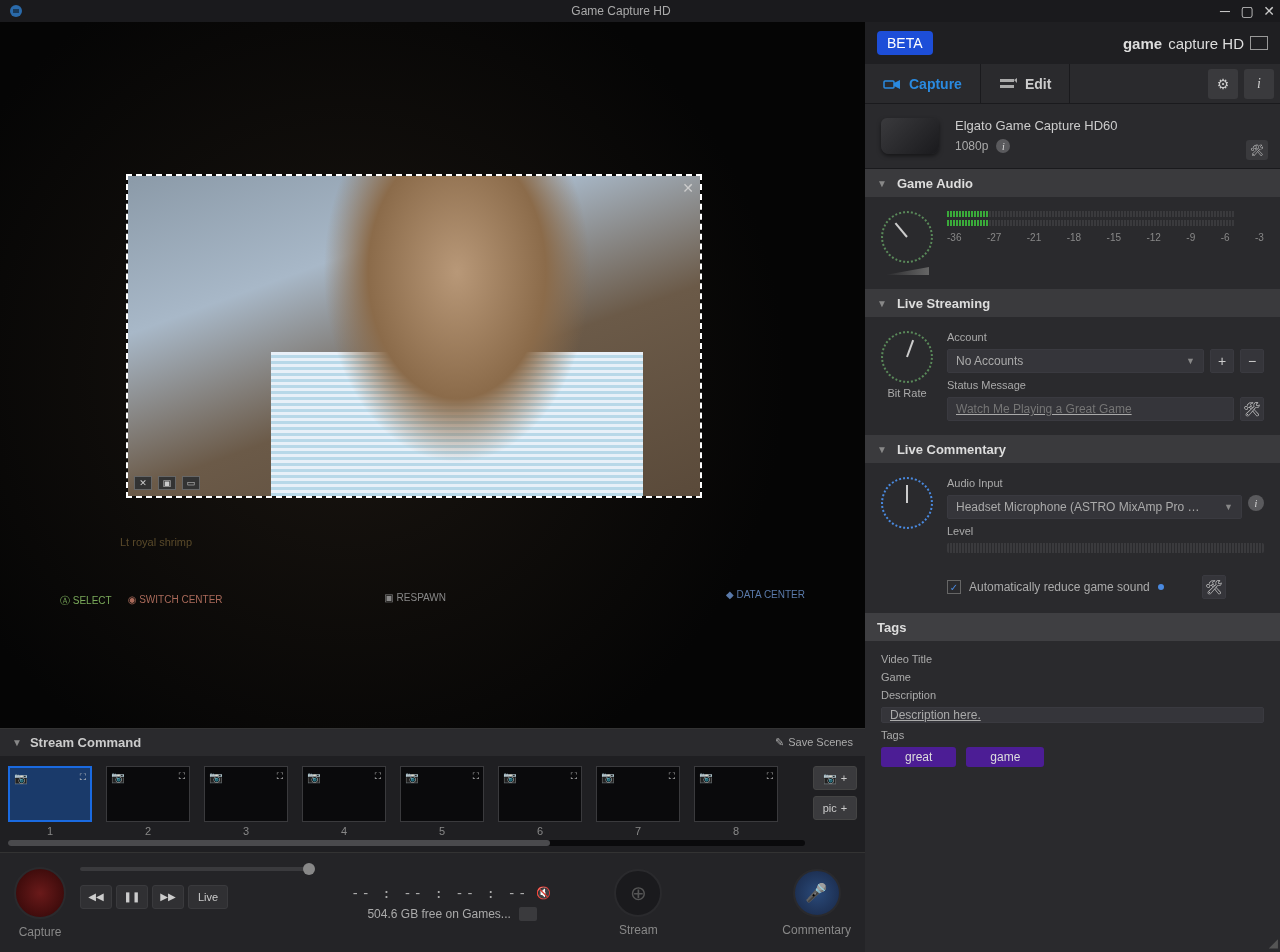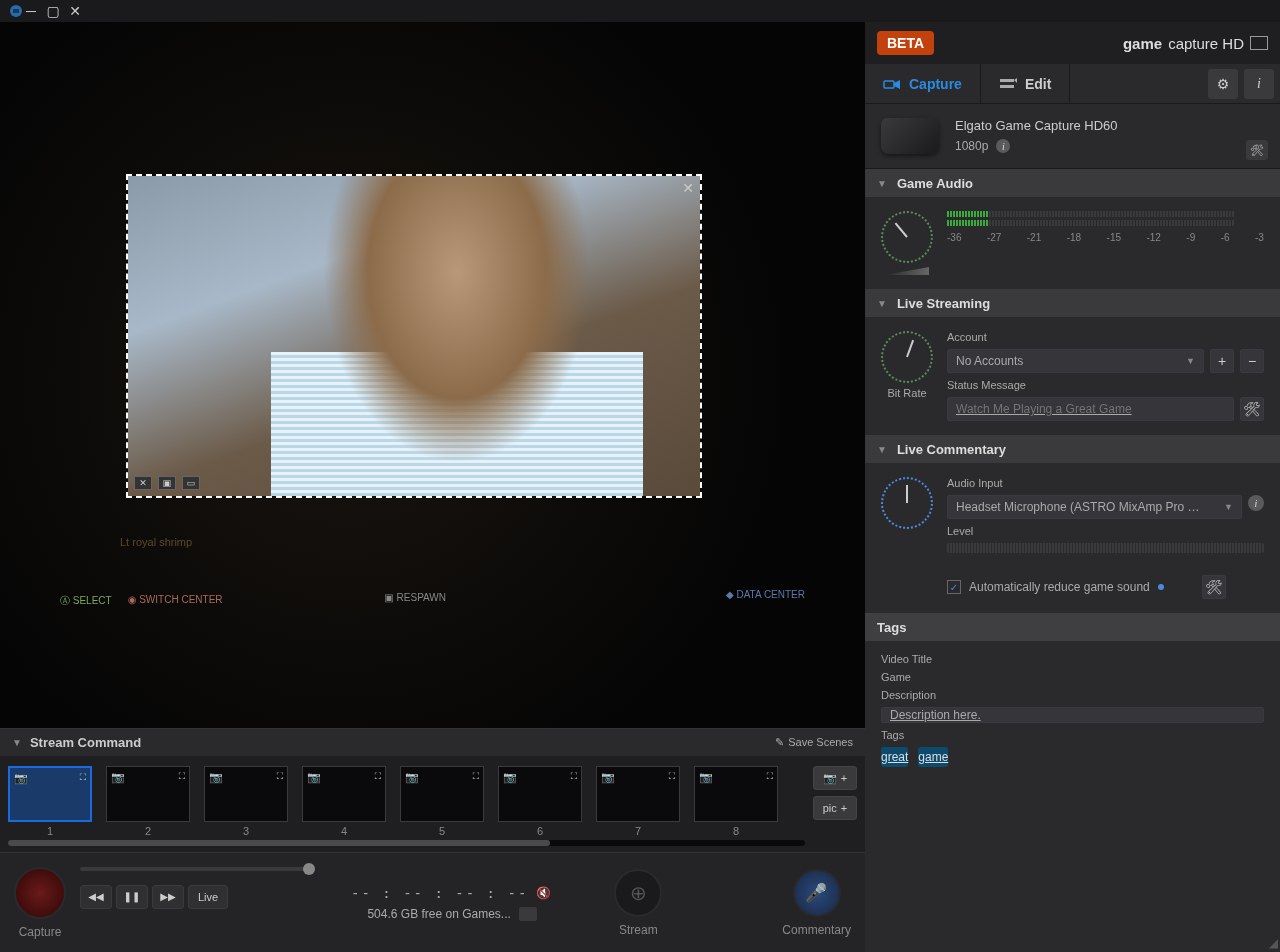--- a/index.html
+++ b/index.html
@@ -68,21 +68,21 @@
 .disk-free { color:#aaa; font-size:12px; margin-top:6px; display:flex; align-items:center; gap:8px; }
 .disk-free .snap { width:18px; height:14px; background:#3a3a3d; border-radius:2px; cursor:pointer; }
 .stream-btn { width:48px; height:48px; border-radius:50%; background:#1a1a1d; border:2px solid #2a2a2d; display:flex; align-items:center; justify-content:center; cursor:pointer; color:#555; font-size:20px; }
 .stream-group,.commentary-group { display:flex; flex-direction:column; align-items:center; margin-left:20px; }
 .commentary-group .mic-btn { width:48px; height:48px; border-radius:50%; background:radial-gradient(circle,#2a4a7a 0%,#1a2a4a 90%); border:2px solid #2a2a2d; display:flex; align-items:center; justify-content:center; color:#6aa0e0; font-size:18px; cursor:pointer; }
 
 .left-stacked { display:flex; align-items:flex-start; gap:14px; }
 
 
 .rp-top { height:42px; display:flex; align-items:center; padding:0 12px; background:#1f1f22; }
-.beta-badge { background:#c2410c; color:#fff; font-weight:bold; padding:4px 10px; border-radius:4px; font-size:14px; }
+.beta-badge { background:#1d4ed8; color:#fff; font-weight:normal; padding:4px 10px; border-radius:4px; font-size:14px; }
 .brand { margin-left:auto; color:#ddd; font-size:15px; display:flex; align-items:center; gap:6px; }
 .brand .bold { font-weight:bold; }
 .brand .exp-icon { width:18px; height:14px; border:1px solid #999; position:relative; }
 
 .rp-tabs { height:40px; display:flex; align-items:stretch; background:#2a2a2d; border-bottom:1px solid #1a1a1d; }
 .rp-tab { padding:0 18px; display:flex; align-items:center; gap:8px; font-size:14px; font-weight:600; cursor:pointer; border-right:1px solid #1a1a1d; }
 .rp-tab.active { color:#2a8ae0; }
 .rp-tab svg { width:18px; height:14px; }
 .rp-tab-spacer { flex:1; }
 .rp-icon-btn { width:30px; height:30px; background:#3a3a3d; border-radius:3px; display:flex; align-items:center; justify-content:center; color:#ccc; margin:5px 6px 0 0; cursor:pointer; font-size:14px; }
@@ -121,33 +121,34 @@
 .text-input input { background:none; border:none; color:#aaa; width:100%; font-size:12px; outline:none;text-decoration:underline; }
 
 .level-bar { height:10px; background:repeating-linear-gradient(90deg,#3a3a3d 0,#3a3a3d 2px,#2a2a2d 2px,#2a2a2d 3px); border-radius:2px; }
 
 .chk-row { display:flex; align-items:center; gap:8px; color:#aaa; font-size:12px; margin-top:8px; }
 .chk { width:14px; height:14px; border:1px solid #666; display:flex; align-items:center; justify-content:center; color:#4a8ae0; font-size:10px; }
 .chk.checked::after { content:"✓"; }
 .dot-indic { width:6px; height:6px; border-radius:50%; background:#4a8ae0; margin-left:auto; margin-right:30px; }
 
 .tags-body { padding:12px 16px 16px 16px; background:#2a2a2d; display:flex; flex-direction:column; gap:6px; }
-.tag-chip { display:inline-block; background:#0c4a6e; color:#ddd; padding:3px 0; border-radius:3px; font-size:12px; margin-right:4px;text-decoration:underline; }
+.tag-chip { display:inline-block; background:#4c1d95; color:#ddd; padding:3px 24px; border-radius:3px; font-size:12px; margin-right:4px; }
 .tags-row { display:flex; gap:6px; }
 
 .resize-grip { position:absolute; right:2px; bottom:2px; color:#555; font-size:12px; }
 </style>
 </head>
 <body>
 
 <div class="titlebar">
   <svg class="app-icon" viewBox="0 0 16 16">
       <circle cx="8" cy="8" r="6" fill="#2a6aaa"></circle>
       <rect x="5" y="6" width="6" height="4" fill="#1a3a5a"></rect>
     </svg>
+  <div class="title">Game Capture HD</div>
   <div class="win-controls">
     <span>─</span>
     <span>▢</span>
     <span>✕</span>
   </div>
 </div>
 
 <div class="main-layout">
   <div class="left-col">
 

